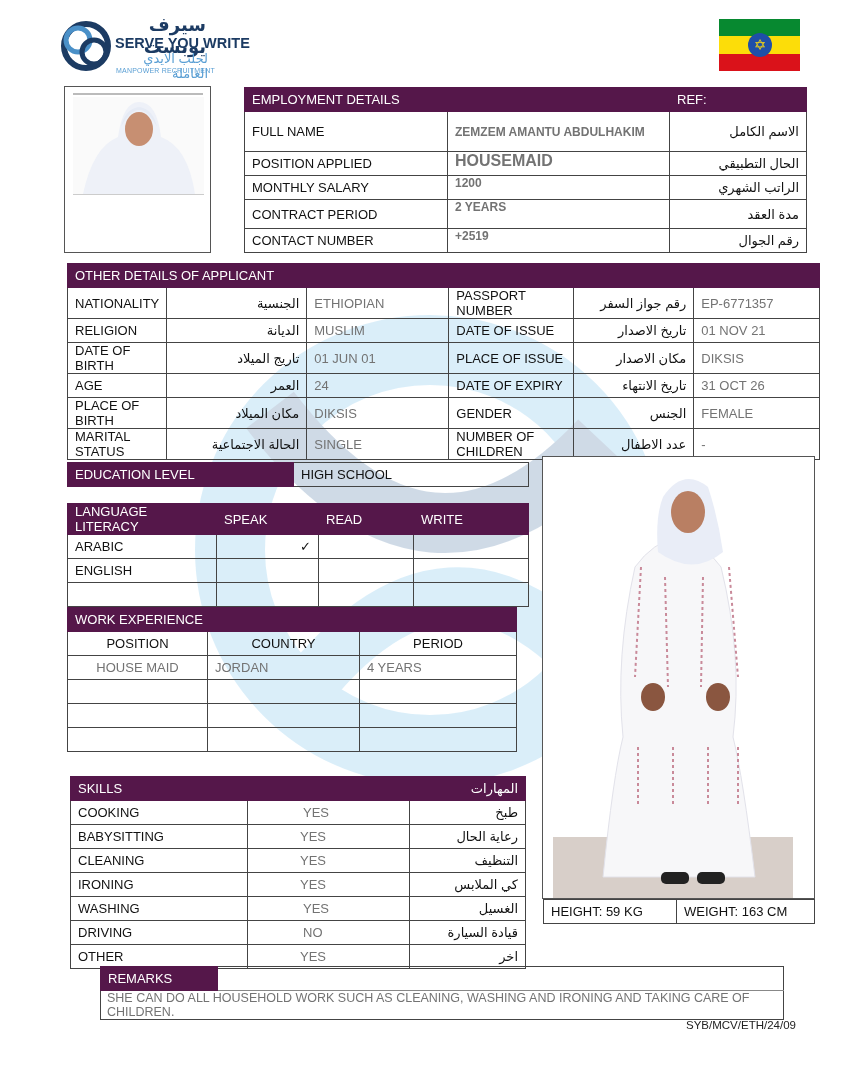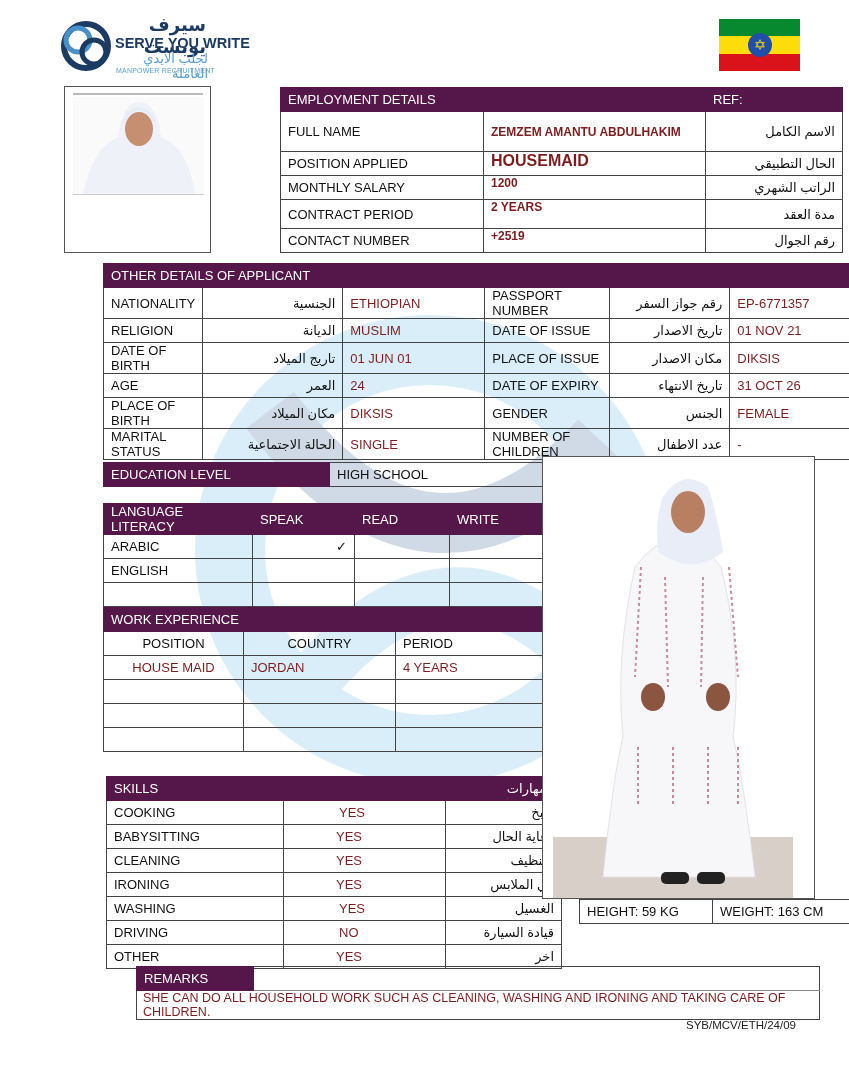--- a/index.html
+++ b/index.html
@@ -1,20 +1,20 @@
 <!DOCTYPE html>
 <html><head>
 <meta charset="utf-8">
 <style>
   html,body{margin:0;padding:0;background:#ffffff;}
   body{width:849px;height:1080px;position:relative;overflow:hidden;font-family:"Liberation Sans","DejaVu Sans",sans-serif;color:#111;}
   .abs{position:absolute;}
-  .red{color:#7f1d1d;}
+  .red{color:#737373;}
   .bold{font-weight:bold;}
-  table{border-collapse:collapse;margin-left:36px;}
+  table{border-collapse:collapse;}
   td{box-sizing:border-box;}
   
   .wm{position:absolute;left:150px;top:290px;width:560px;height:520px;opacity:.22;pointer-events:none;}
   
   .logo{left:58px;top:14px;width:200px;height:64px;}
   .logo .ar{position:absolute;left:58px;top:0;font-size:18px;color:#1c3b63;font-weight:bold;direction:rtl;width:90px;text-align:right;}
   .logo .en{position:absolute;left:57px;top:21px;font-size:14.5px;color:#1c3b63;font-weight:bold;white-space:nowrap;}
   .logo .ar2{position:absolute;left:58px;top:37px;font-size:13px;color:#5a9fd4;direction:rtl;width:92px;text-align:right;}
   .logo .sub{position:absolute;left:58px;top:53px;font-size:7px;color:#5a9fd4;letter-spacing:.2px;white-space:nowrap;}
   
@@ -202,21 +202,21 @@
 
 <table class="abs grid" style="left:67px;top:607px;width:450px;">
   <tbody>
       <tr>
     <td class="hd" colspan="2">WORK EXPERIENCE</td>
     <td class="hd" style="border-left:1px solid #7a3a6e"></td>
   </tr>
   <tr>
     <td style="width:140px;text-align:center">POSITION</td>
     <td style="width:152px;text-align:center">COUNTRY</td>
-    <td style="text-align:left">PERIOD</td>
+    <td style="text-align:center">PERIOD</td>
   </tr>
   <tr>
     <td class="red" style="text-align:center">HOUSE MAID</td>
     <td class="red">JORDAN</td>
     <td class="red">4  YEARS</td>
   </tr>
   <tr>
     <td></td>
     <td></td>
     <td></td>

